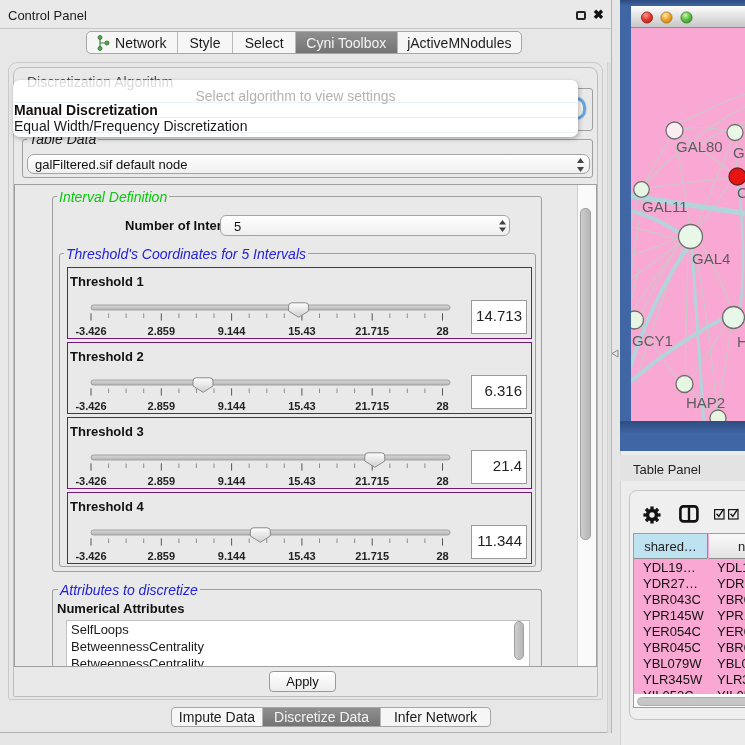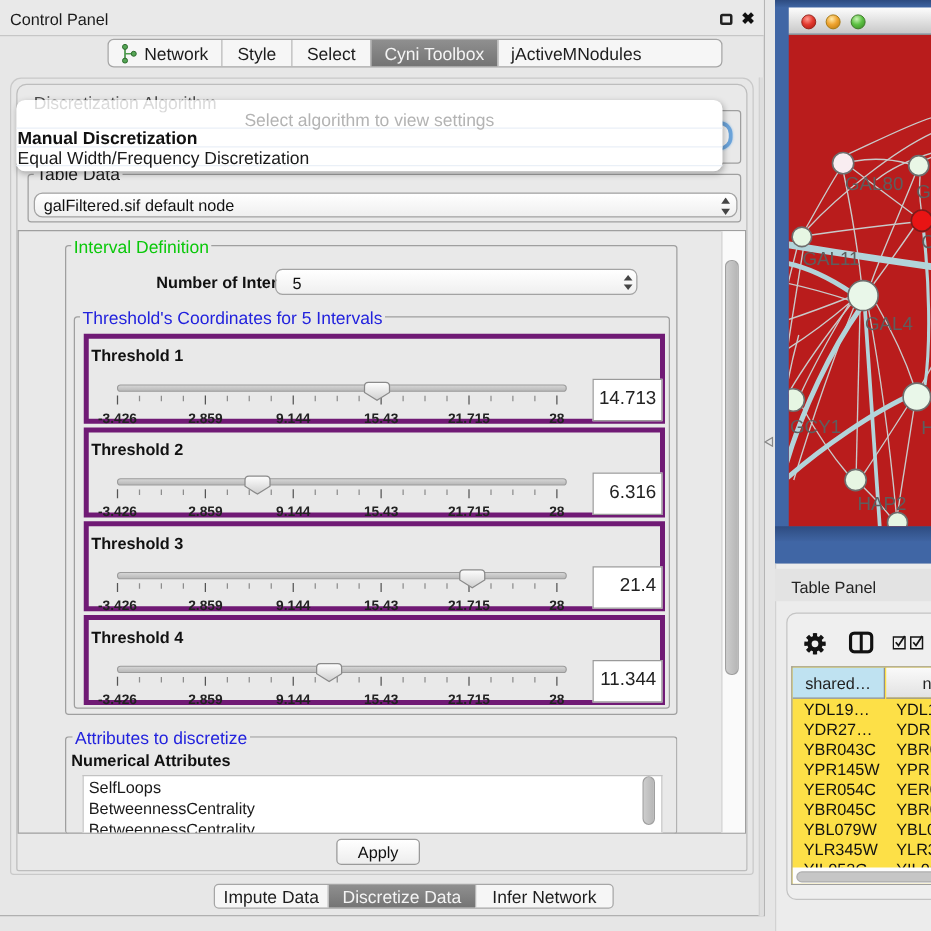--- a/index.html
+++ b/index.html
@@ -19,48 +19,48 @@
 .tabgrp{height:23px;background:#f6f6f6;border:1px solid #a6a6a6;border-radius:5px;
 display:flex;align-items:center;}
 .tab{height:100%;display:flex;align-items:center;justify-content:center;
 font-size:14px;color:#1d1d1d;position:relative;}
 .tab.sel{background:linear-gradient(#8f8f8f,#747474);color:#f4f4f4;}
 .tab+.tab{border-left:1px solid #b9b9b9;}
 
 #content{left:13px;top:67px;width:585px;height:630px;background:#e9e9e9;
 border:1px solid #bdbdbd;border-radius:8px 8px 2px 2px;}
 .grpbox{position:absolute;border:1px solid #9f9f9f;border-radius:3px;}
-.grplbl{position:absolute;font-size:14px;background:#e9e9e9;padding:0 2px;line-height:14px;}
+.grplbl{position:absolute;font-size:14px;background:#e9e9e9;padding:0 2px;line-height:14px;font-style:italic;}
 
 .combo{position:absolute;background:linear-gradient(#ffffff,#efefef);
 border:1px solid #a3a3a3;border-radius:11px;font-size:13px;color:#111;}
 
 .thr{position:absolute;left:67px;width:465px;height:72px;background:#e9e9e9;
-border:4px solid #701a75;}
+border:1px solid #701a75;}
 .thr .ttl{position:absolute;left:2px;top:6px;font-size:13px;font-weight:bold;color:#111;}
 .thr .val{position:absolute;left:403px;top:32px;width:56px;height:34px;background:#fff;
 border:1px solid #9a9a9a;font-size:15px;color:#222;text-align:right;
 padding:6px 4px 0 0;}
 
 .sbtrack{position:absolute;background:#fafafa;border-left:1px solid #cfcfcf;}
 .sbthumb{position:absolute;background:linear-gradient(90deg,#cdcdcd,#b6b6b6);
 border:1px solid #9f9f9f;border-radius:5px;}
 </style>
 </head>
 <body>
 <div id="stage">
 
   <div id="win" class="abs"></div>
   <div id="titlebar" class="abs">
       <span class="t">Control Panel</span>
     </div>
   <div id="floatico" class="abs"></div>
   <div id="closeico" class="abs">✖</div>
 
-  <div class="abs tabgrp" style="left:86px;top:31px;width:492px;">
+  <div class="abs tabgrp" style="left:86px;top:31px;width:436px;">
     <div class="tab" style="width:90px;">
       <svg width="13" height="16" viewBox="0 0 13 16" style="margin-right:5px;">
         <line x1="3" y1="3" x2="3" y2="13" stroke="#4e9a4e" stroke-width="1.4"></line>
         <line x1="3" y1="8" x2="9" y2="8" stroke="#4e9a4e" stroke-width="1.2"></line>
         <circle cx="3" cy="2.5" r="2" fill="#55a555" stroke="#2e6b2e" stroke-width="0.8"></circle>
         <circle cx="3" cy="13.5" r="2" fill="#55a555" stroke="#2e6b2e" stroke-width="0.8"></circle>
         <circle cx="10" cy="8" r="2" fill="#55a555" stroke="#2e6b2e" stroke-width="0.8"></circle>
       </svg>Network</div>
     <div class="tab" style="width:56px;">Style</div>
     <div class="tab" style="width:63px;">Select</div>
@@ -353,21 +353,21 @@
           <stop offset="0" stop-color="#c8f4b4"></stop>
           <stop offset="0.5" stop-color="#5dc144"></stop>
           <stop offset="1" stop-color="#3d8f28"></stop>
         </radialGradient>
     </defs>
     <circle cx="16" cy="11.5" r="5.6" fill="url(#bred)" stroke="#99261e" stroke-width="0.8"></circle>
     <circle cx="35.5" cy="11.5" r="5.6" fill="url(#byel)" stroke="#a97b15" stroke-width="0.8"></circle>
     <circle cx="55.5" cy="11.5" r="5.6" fill="url(#bgrn)" stroke="#3f7d2a" stroke-width="0.8"></circle>
   </svg>
 
-  <div class="abs" style="left:631px;top:28px;width:114px;height:393px;background:#b91c1c;overflow:hidden;">
+  <div class="abs" style="left:631px;top:28px;width:114px;height:393px;background:#f9a8d4;overflow:hidden;">
     <svg width="114" height="393" viewBox="0 0 114 393">
       <g fill="none" stroke="#c9c9c9" stroke-width="1.1">
         <path d="M115,66 C100,70 70,85 46,96"></path>
         <path d="M104,102 Q110,100 116,97"></path>
         <path d="M116,78 C85,92 40,128 15,155"></path>
         <path d="M116,94 C95,100 80,108 70,116"></path>
         <path d="M40,109 C30,125 22,140 14,154"></path>
         <path d="M44,111 C50,140 55,170 58,197"></path>
         <path d="M51,107 Q76,126 99,143"></path>
         <path d="M52,101 Q74,97 96,103"></path>
@@ -438,21 +438,21 @@
     <rect x="1.4" y="1.4" width="17" height="15" rx="3" fill="none" stroke="#111" stroke-width="2.6"></rect>
     <line x1="10" y1="1.4" x2="10" y2="16.5" stroke="#111" stroke-width="2.4"></line>
   </svg>
   <svg class="abs" style="left:714px;top:508px;" width="26" height="12" viewBox="0 0 26 12">
     <rect x="0.6" y="1.6" width="9.4" height="9.4" fill="none" stroke="#161616" stroke-width="1.2"></rect>
     <path d="M2.6 5.8 L4.8 8.4 L9.8 0.8" fill="none" stroke="#161616" stroke-width="1.4"></path>
     <rect x="14.6" y="1.6" width="9.4" height="9.4" fill="none" stroke="#161616" stroke-width="1.2"></rect>
     <path d="M16.6 5.8 L18.8 8.4 L23.8 0.8" fill="none" stroke="#161616" stroke-width="1.4"></path>
   </svg>
 
-  <div class="abs" style="left:633px;top:533px;width:112px;height:175px;border:1px solid #9e9e9e;border-right:none;background:#fde047;overflow:hidden;">
+  <div class="abs" style="left:633px;top:533px;width:112px;height:175px;border:1px solid #9e9e9e;border-right:none;background:#f9a8d4;overflow:hidden;">
     <div style="position:absolute;left:0;top:0;width:74px;height:25px;background:#bfe2f1;border-right:1px solid #8f8f8f;border-bottom:1px solid #8f8f8f;text-align:center;font-size:13px;color:#222;line-height:25px;">shared…</div>
     <div style="position:absolute;left:75px;top:0;width:80px;height:25px;background:linear-gradient(#fafafa,#e2e2e2);border-bottom:1px solid #8f8f8f;font-size:13px;color:#222;line-height:25px;">
         <span style="position:absolute;left:29px;">na</span>
       </div>
     <div style="position:absolute;left:9px;top:26px;font-size:13px;color:#111;white-space:nowrap;">YDL19…</div>
     <div style="position:absolute;left:83px;top:26px;font-size:13px;color:#111;white-space:nowrap;">YDL19</div>
     <div style="position:absolute;left:9px;top:42px;font-size:13px;color:#111;white-space:nowrap;">YDR27…</div>
     <div style="position:absolute;left:83px;top:42px;font-size:13px;color:#111;white-space:nowrap;">YDR27</div>
     <div style="position:absolute;left:9px;top:58px;font-size:13px;color:#111;white-space:nowrap;">YBR043C</div>
     <div style="position:absolute;left:83px;top:58px;font-size:13px;color:#111;white-space:nowrap;">YBR04</div>

